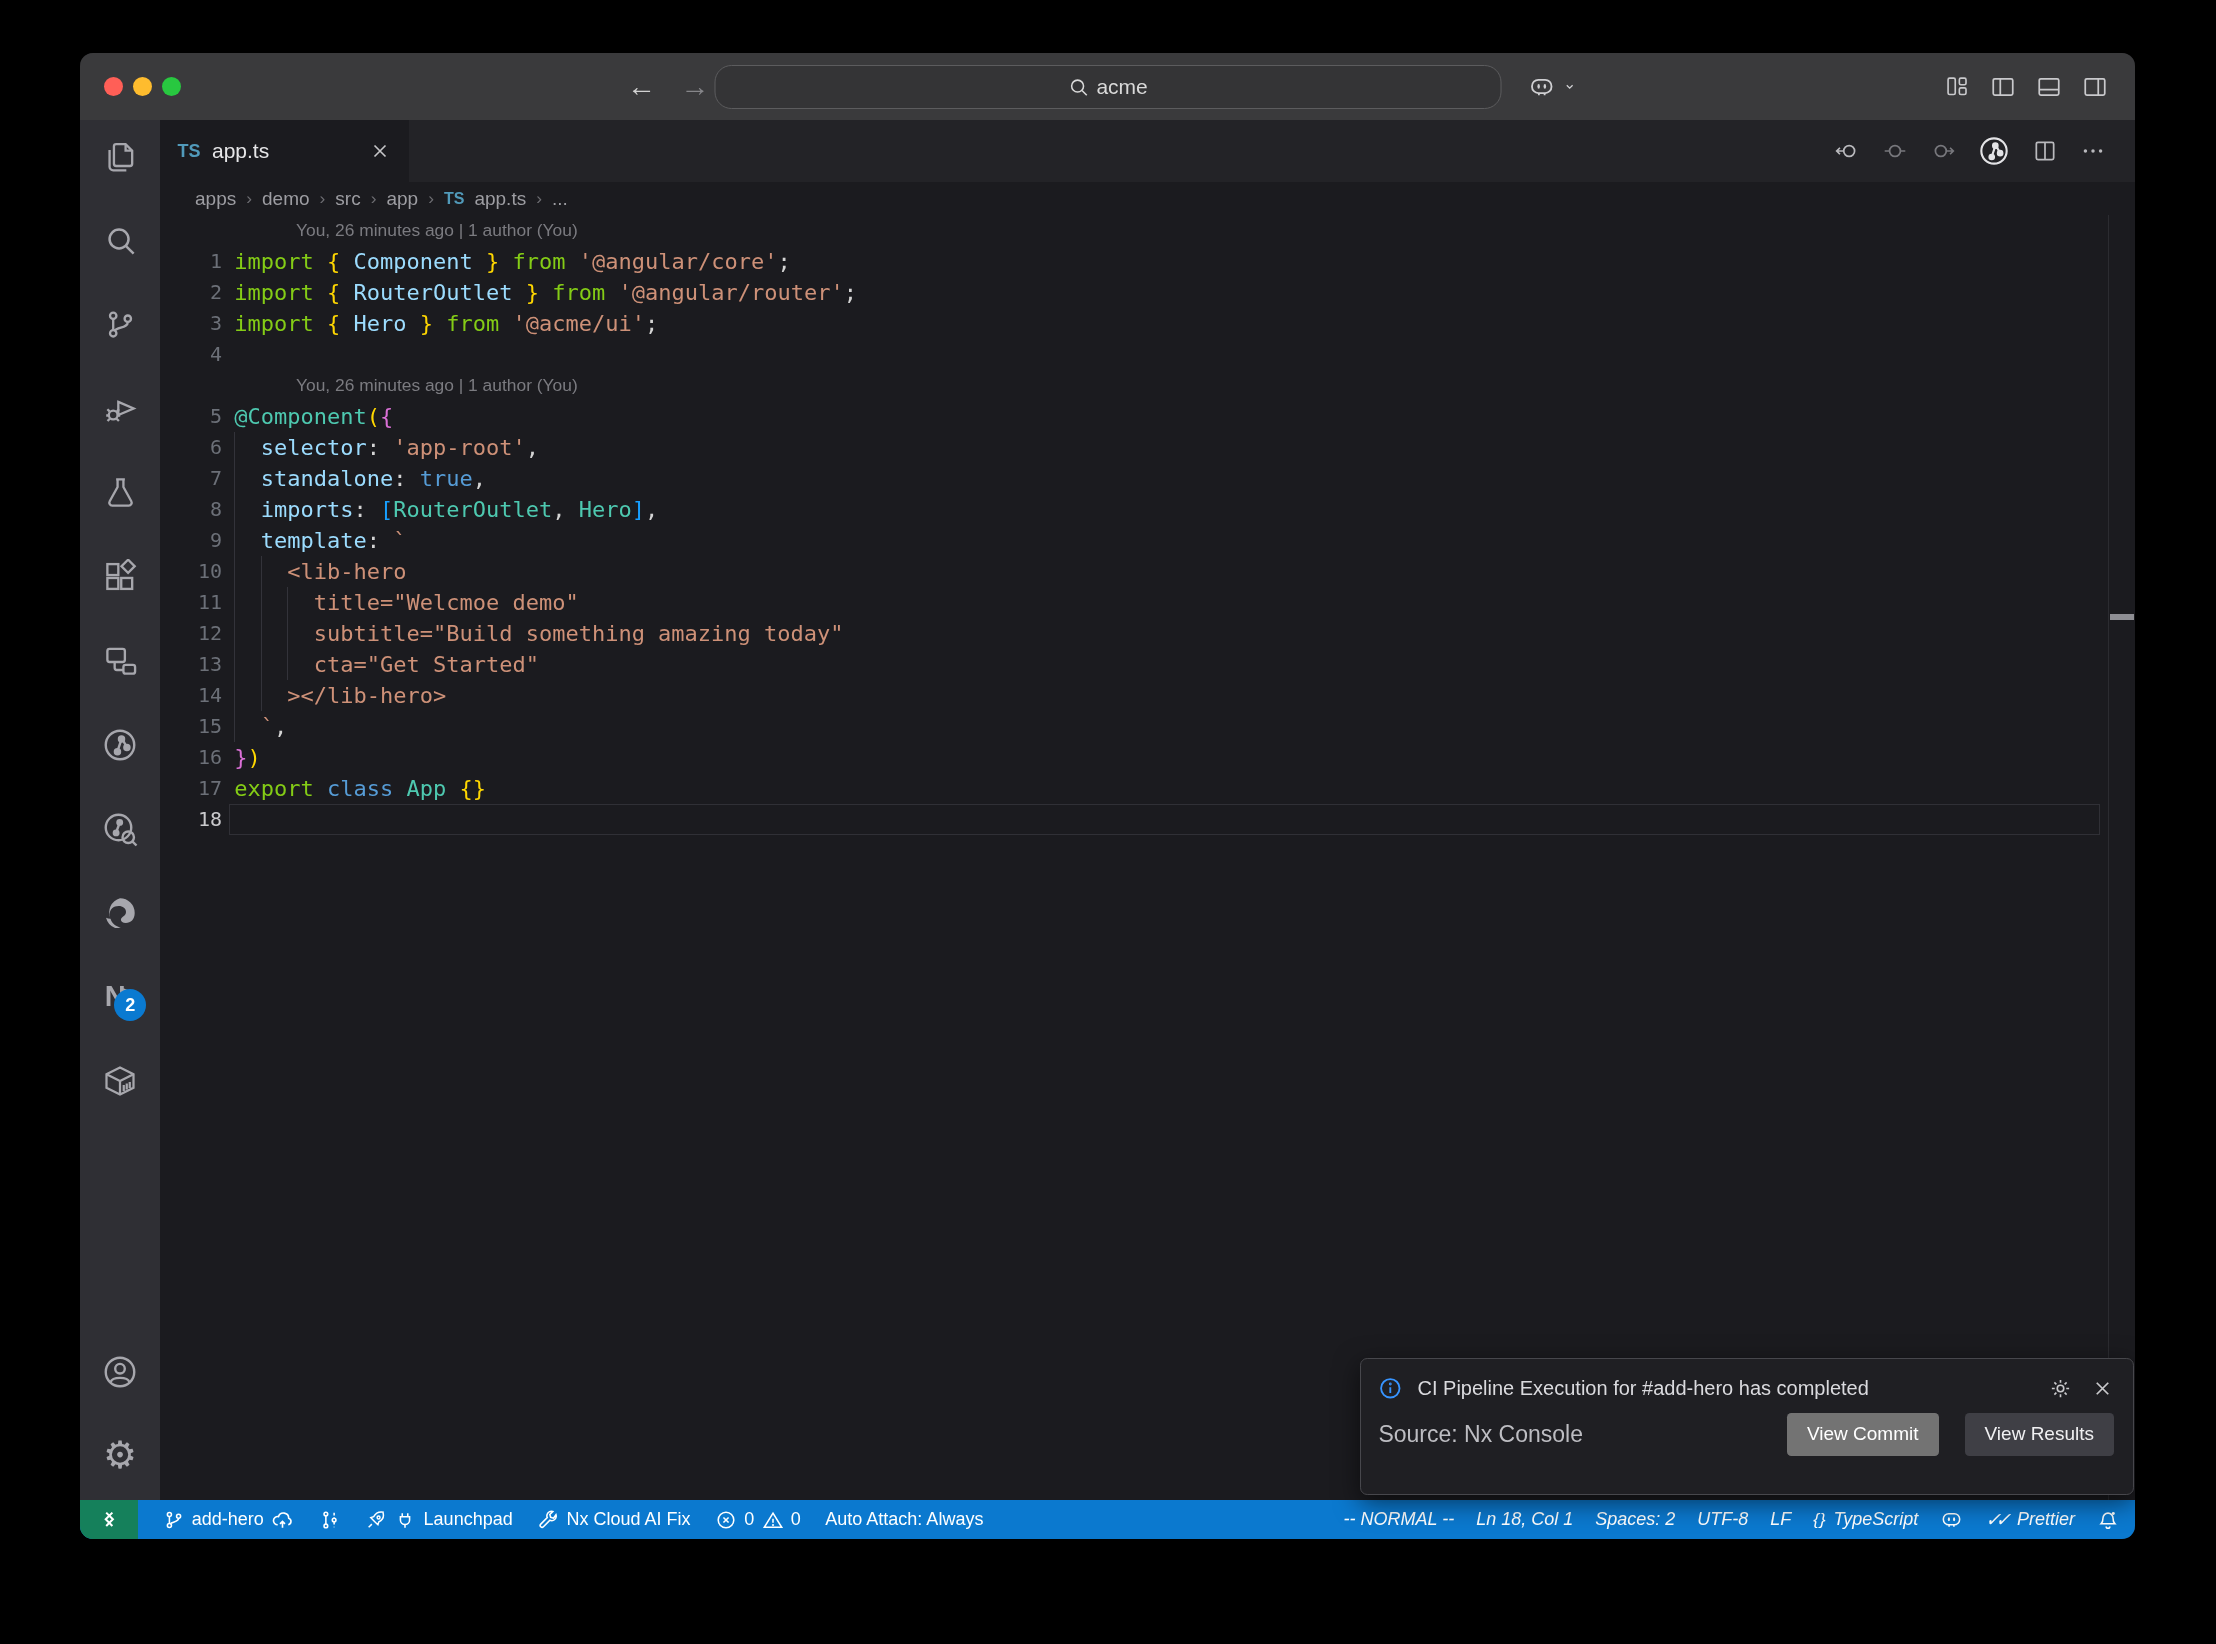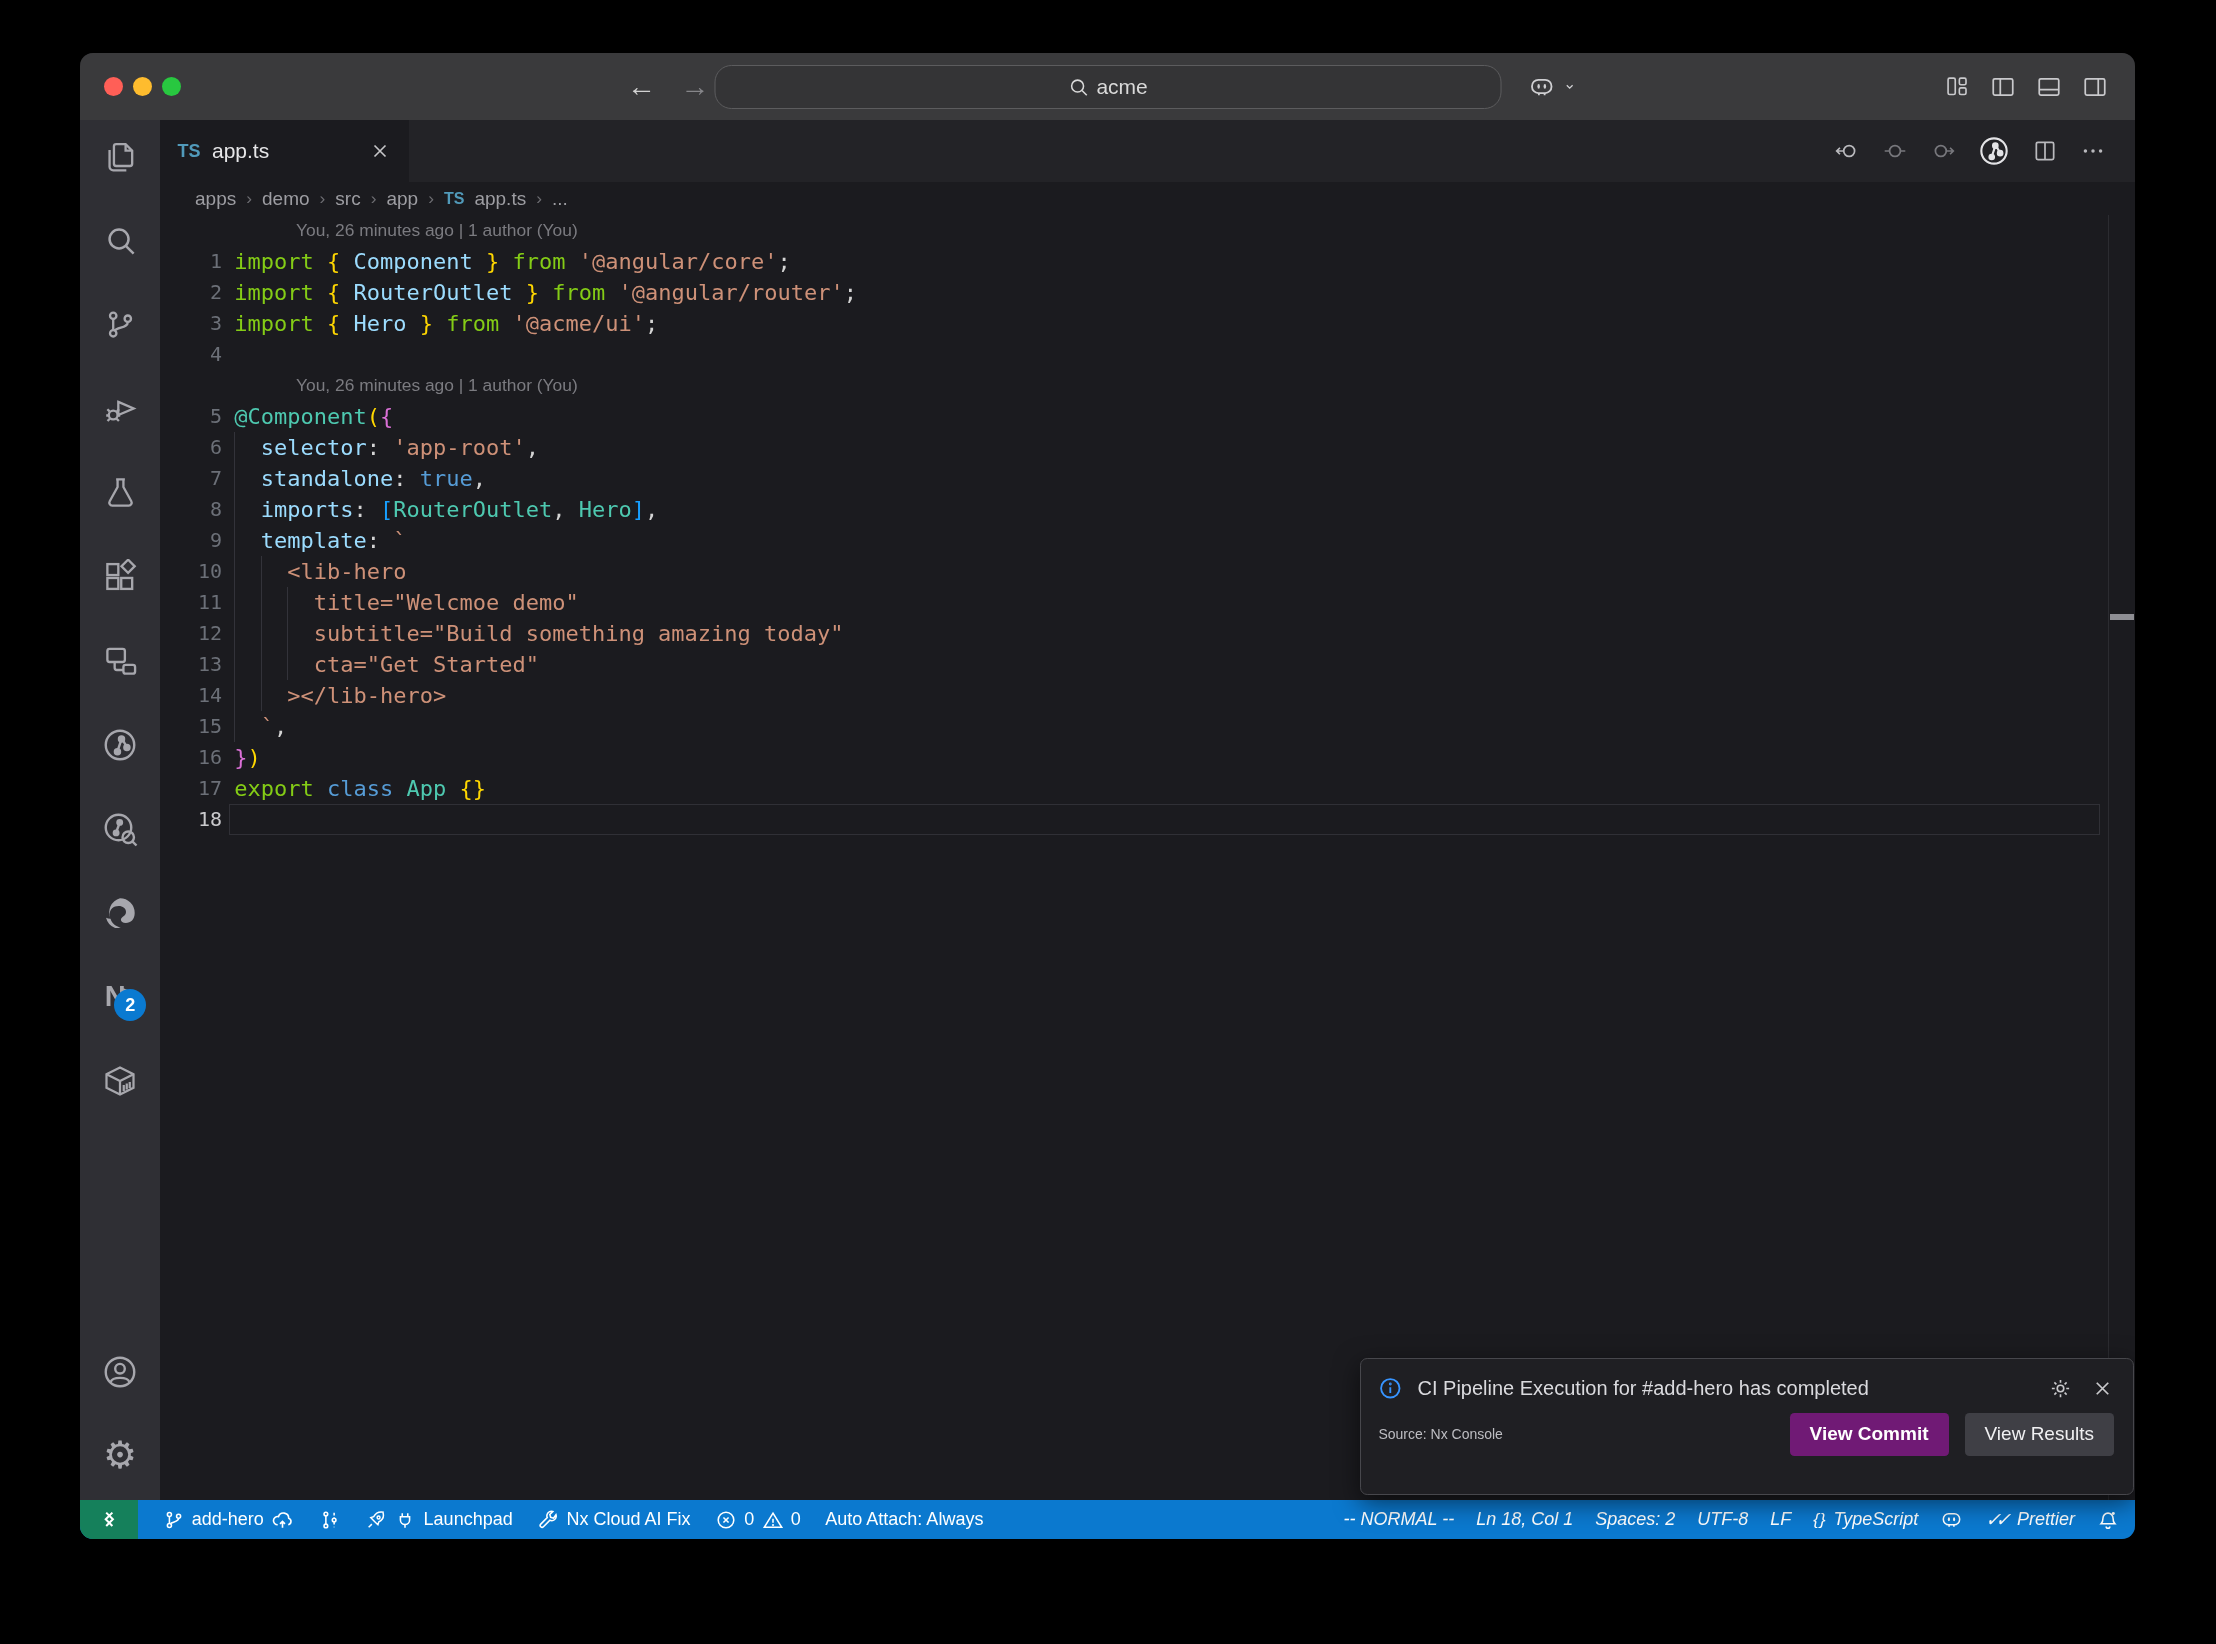--- a/index.html
+++ b/index.html
@@ -62,23 +62,23 @@
   .sb-track{position:absolute;top:0;bottom:0;right:26px;width:0.7px;background:#2c2c31;}
   .sb-mark{position:absolute;right:0.7px;width:24.6px;height:5.8px;top:399px;background:#8e8e93;}
   
   .toast{position:absolute;left:1280px;top:1305px;width:772px;height:135px;background:#1f1f23;
          border:0.7px solid #47474c;border-radius:7.2px;box-shadow:0 7.2px 26px rgba(0,0,0,.55);
          display:flex;flex-direction:column;z-index:5;}
   .toast-row1{display:flex;align-items:center;gap:14.5px;padding:17.4px 19px 5.8px 17.4px;}
   .toast-title{color:#dadade;font-size:20px;flex:1;white-space:nowrap;overflow:hidden;}
   .toast-icons{display:flex;gap:19px;color:#c9c9cc;}
   .toast-row2{display:flex;align-items:center;padding:5.8px 19px 0 17.4px;}
-  .toast-source{color:#bdbdc2;font-size:14px;flex:1;}
+  .toast-source{color:#bdbdc2;font-size:23px;flex:1;}
   .btn{height:43px;padding:0 20px;border-radius:4.3px;font-size:19px;display:flex;align-items:center;}
-  .btn-primary{background:#701a75;color:#fff;margin-right:16px;font-weight:bold;}
+  .btn-primary{background:#737373;color:#fff;margin-right:26px;}
   .btn-secondary{background:#3f3f45;color:#f0f0f2;}
   .info-ic{color:#3794ff;}
   
   .statusbar{height:39px;flex:0 0 39px;background:#0b79cf;display:flex;align-items:center;color:#fff;font-size:18px;}
   .remote{width:58px;height:100%;background:#15805b;display:flex;align-items:center;justify-content:center;}
   .sb-left{display:flex;align-items:center;gap:24.6px;padding-left:24.6px;}
   .sb-right{margin-left:auto;display:flex;align-items:center;gap:22px;padding-right:16px;font-style:italic;}
   .sb-item{display:flex;align-items:center;gap:7.2px;white-space:nowrap;}
   .braces-glyph{font-size:17.4px;letter-spacing:0.7px;}
   .checks-glyph{font-size:19px;letter-spacing:-5.8px;margin-right:4.3px;}

